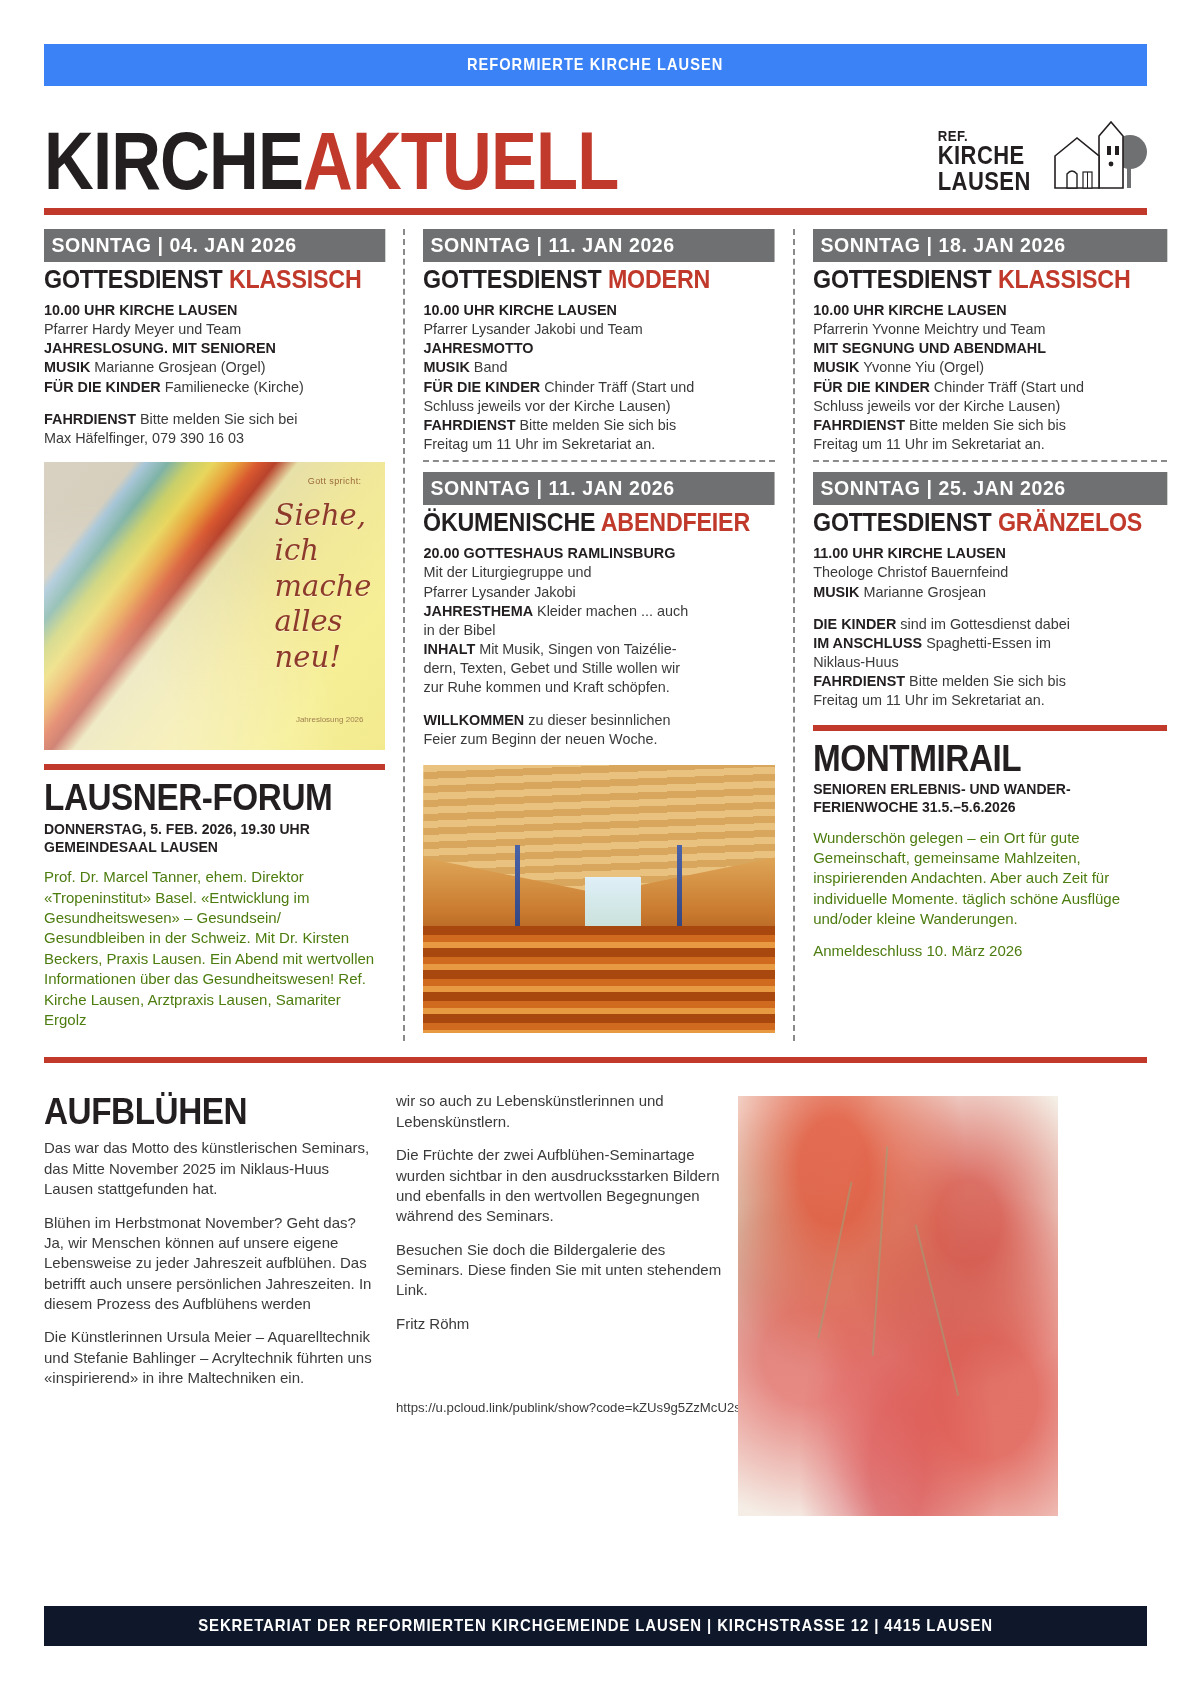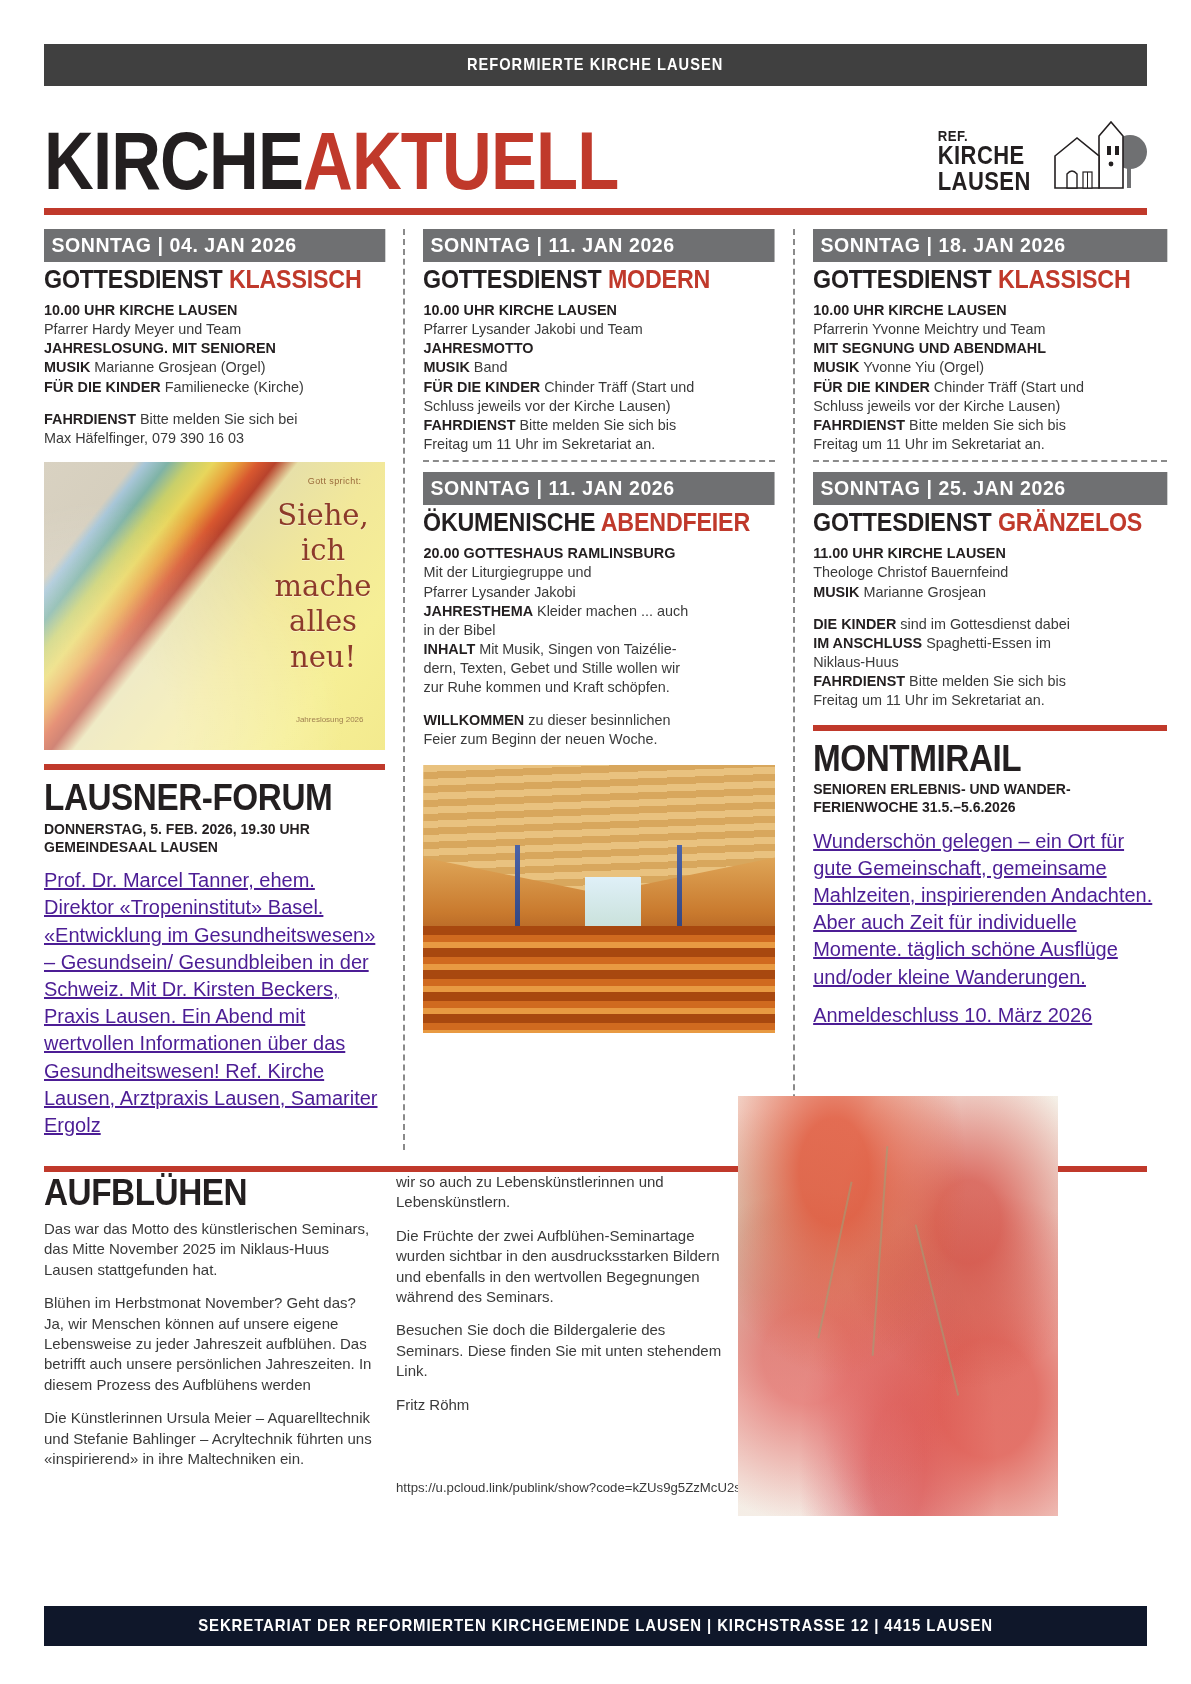--- a/index.html
+++ b/index.html
@@ -11,21 +11,21 @@
     color:#231f20;
   }
   .page {
     position:relative;
     width:1191px; height:1684px;
     padding:44px 44px 0 44px;
   }
 
   
   .top-banner {
-    background:#404040;
+    background:#3b82f6;
     height:42px;
     display:flex; align-items:center; justify-content:center;
   }
   .top-banner span {
     color:#fff;
     font-size:17px;
     font-weight:bold;
     letter-spacing:1.2px;
     transform:scaleX(0.86);
     font-stretch:condensed;
@@ -127,23 +127,24 @@
         #b8432c 41%,
         #e7e0a8 45%, #f2e89a 60%,
         #f6ef96 80%, #f3ea8e 100%);
     position:relative;
     overflow:hidden;
   }
   .img-rainbow .script {
     position:absolute; right:14px; top:36px;
     color:#8d3a2a;
     font-family:"DejaVu Serif", serif;
+    font-style:italic;
     font-size:29px;
     line-height:1.22;
-    text-align:center;
+    text-align:left;
     text-shadow:0 1px 0 rgba(255,255,255,0.4);
   }
   .img-rainbow .tiny {
     position:absolute; right:24px; top:14px;
     color:#9a6a3a; font-size:9px; letter-spacing:0.4px;
   }
   .img-rainbow .sig {
     position:absolute; right:22px; bottom:26px;
     color:#a08050; font-size:8px;
   }
@@ -204,33 +205,32 @@
     transform:scaleX(0.9);
     transform-origin:left center;
     white-space:nowrap;
     margin-bottom:3px;
   }
   .feature .sub {
     font-size:14px; font-weight:bold; line-height:1.3;
     margin-bottom:11px;
   }
   .feature p {
-    font-size:20px; line-height:1.36; color:#4c1d95;
+    font-size:15px; line-height:1.36; color:#4d7c0f;
     margin-bottom:11px;
-    text-decoration:underline;
   }
 
   
   .auf-wrap { position:relative; margin-top:16px; }
   .auf-rule { height:6px; background:#c0392b; }
   .auf-grid {
     display:grid;
     grid-template-columns: 330px 330px 1fr;
     column-gap:22px;
-    margin-top:0;
+    margin-top:28px;
   }
   .auf-grid h2 {
     font-size:37px; font-weight:bold; letter-spacing:-0.5px;
     transform:scaleX(0.9); transform-origin:left center;
     margin-bottom:5px;
   }
   .auf-grid p {
     font-size:15px; line-height:1.36; color:#3a3a3a;
     margin-bottom:13px;
   }

